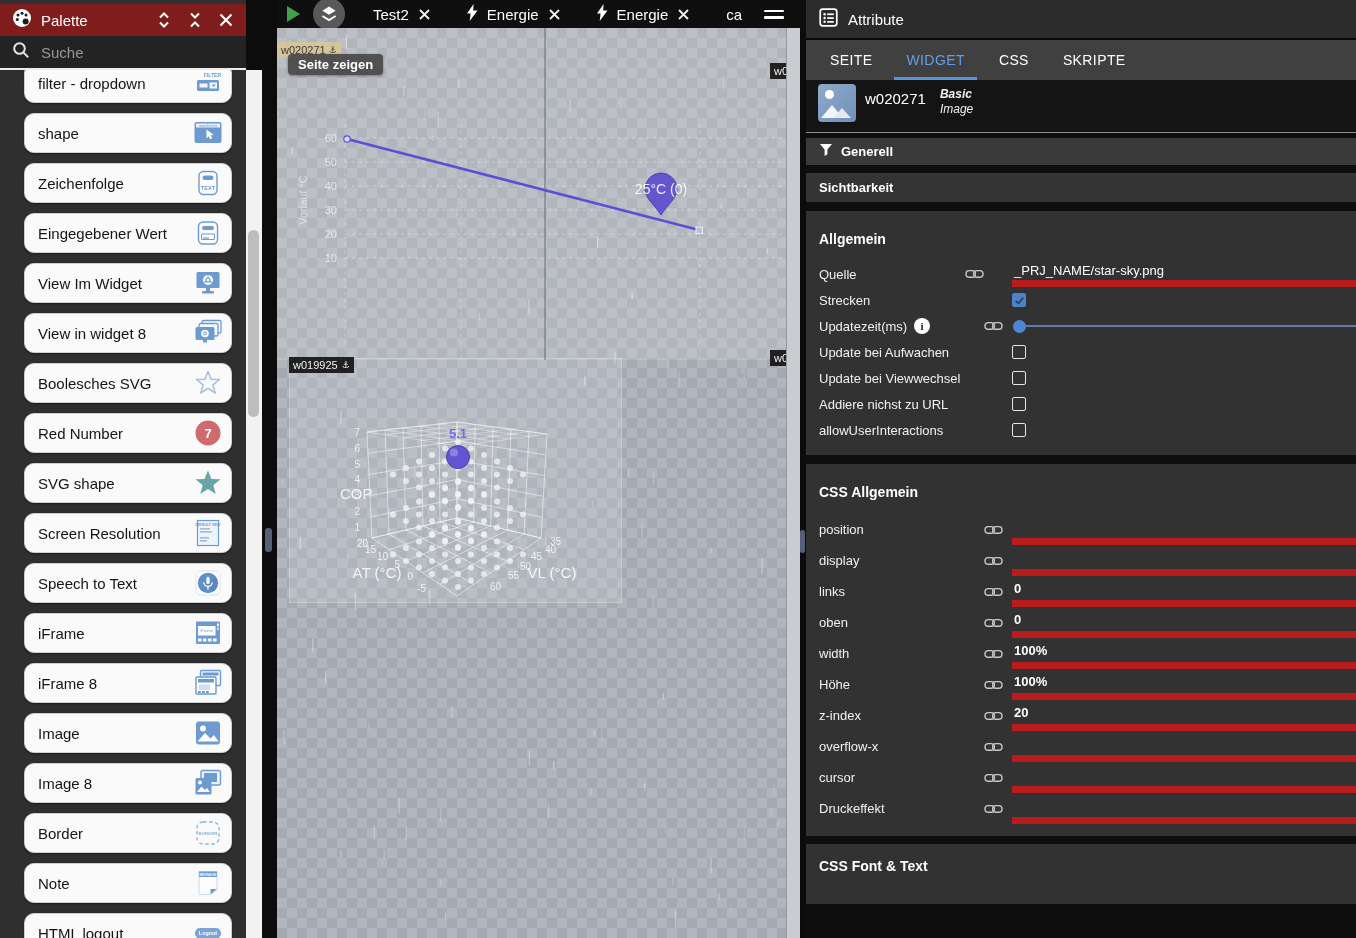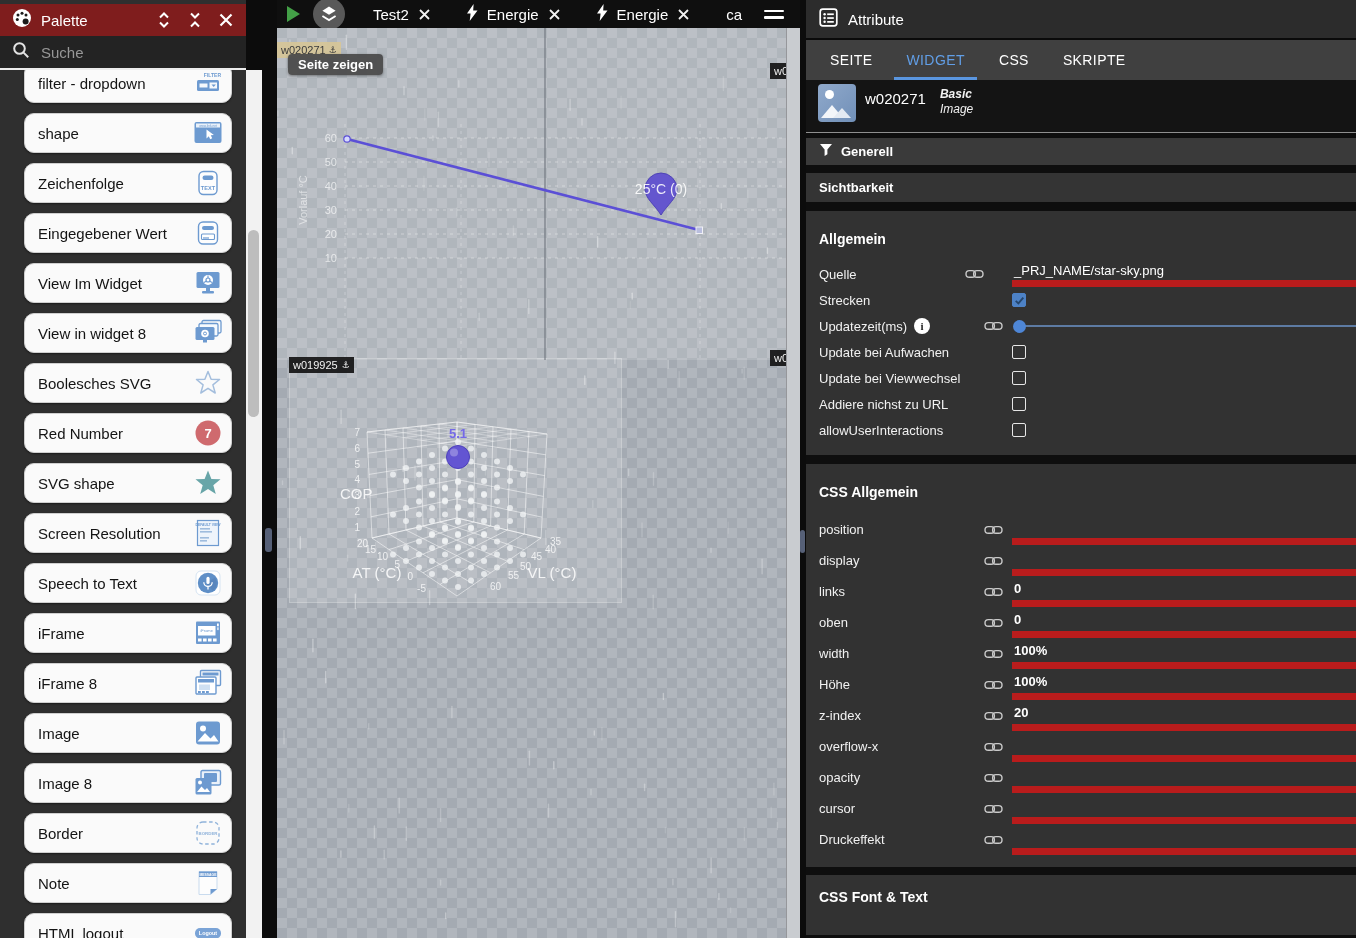--- a/index.html
+++ b/index.html
@@ -972,34 +972,20 @@
               <rect x="1" y="2.6" width="9.4" height="6.6" rx="3.3" fill="none" stroke="#c9c9c9" stroke-width="1.4"></rect>
               <rect x="8.6" y="2.6" width="9.4" height="6.6" rx="3.3" fill="none" stroke="#c9c9c9" stroke-width="1.4"></rect>
             </svg>
           </span>
           <span class="ctrl is-text">
             <span class="val"></span>
           </span>
         </div>
         <div class="arow">
           <span class="lbl">
-            <span>opacity</span>
-          </span>
-          <span class="linkslot">
-            <svg width="19" height="12" viewBox="0 0 19 12">
-              <rect x="1" y="2.6" width="9.4" height="6.6" rx="3.3" fill="none" stroke="#c9c9c9" stroke-width="1.4"></rect>
-              <rect x="8.6" y="2.6" width="9.4" height="6.6" rx="3.3" fill="none" stroke="#c9c9c9" stroke-width="1.4"></rect>
-            </svg>
-          </span>
-          <span class="ctrl is-text">
-            <span class="val"></span>
-          </span>
-        </div>
-        <div class="arow">
-          <span class="lbl">
             <span>cursor</span>
           </span>
           <span class="linkslot">
             <svg width="19" height="12" viewBox="0 0 19 12">
               <rect x="1" y="2.6" width="9.4" height="6.6" rx="3.3" fill="none" stroke="#c9c9c9" stroke-width="1.4"></rect>
               <rect x="8.6" y="2.6" width="9.4" height="6.6" rx="3.3" fill="none" stroke="#c9c9c9" stroke-width="1.4"></rect>
             </svg>
           </span>
           <span class="ctrl is-text">
             <span class="val"></span>

